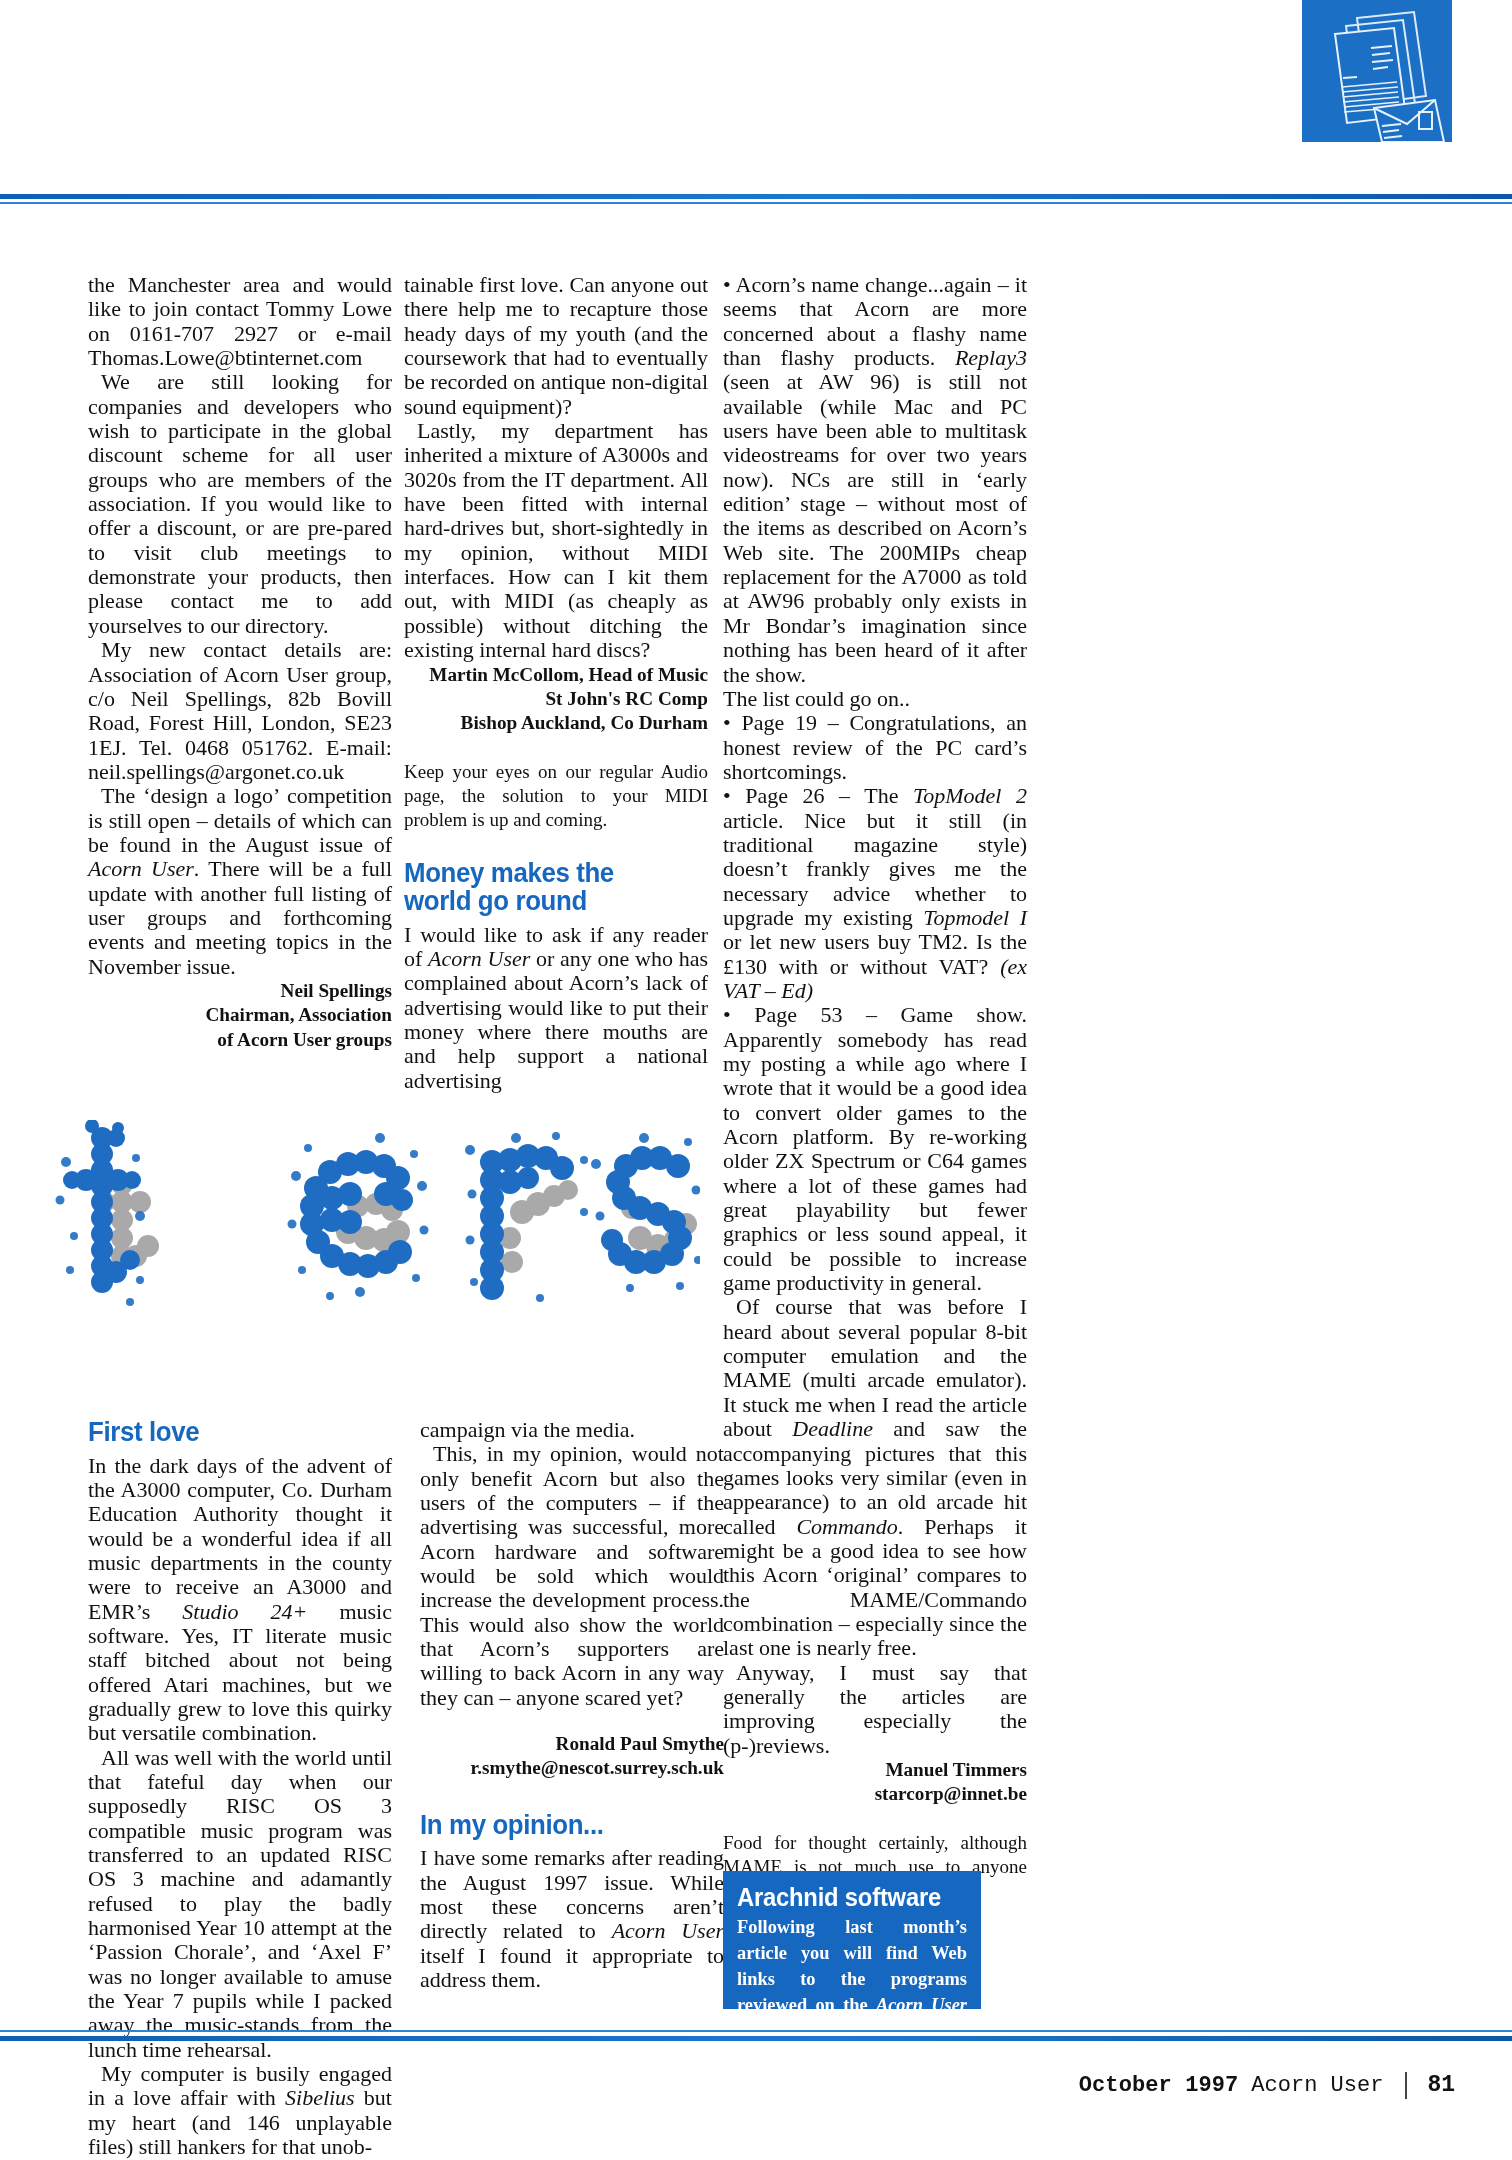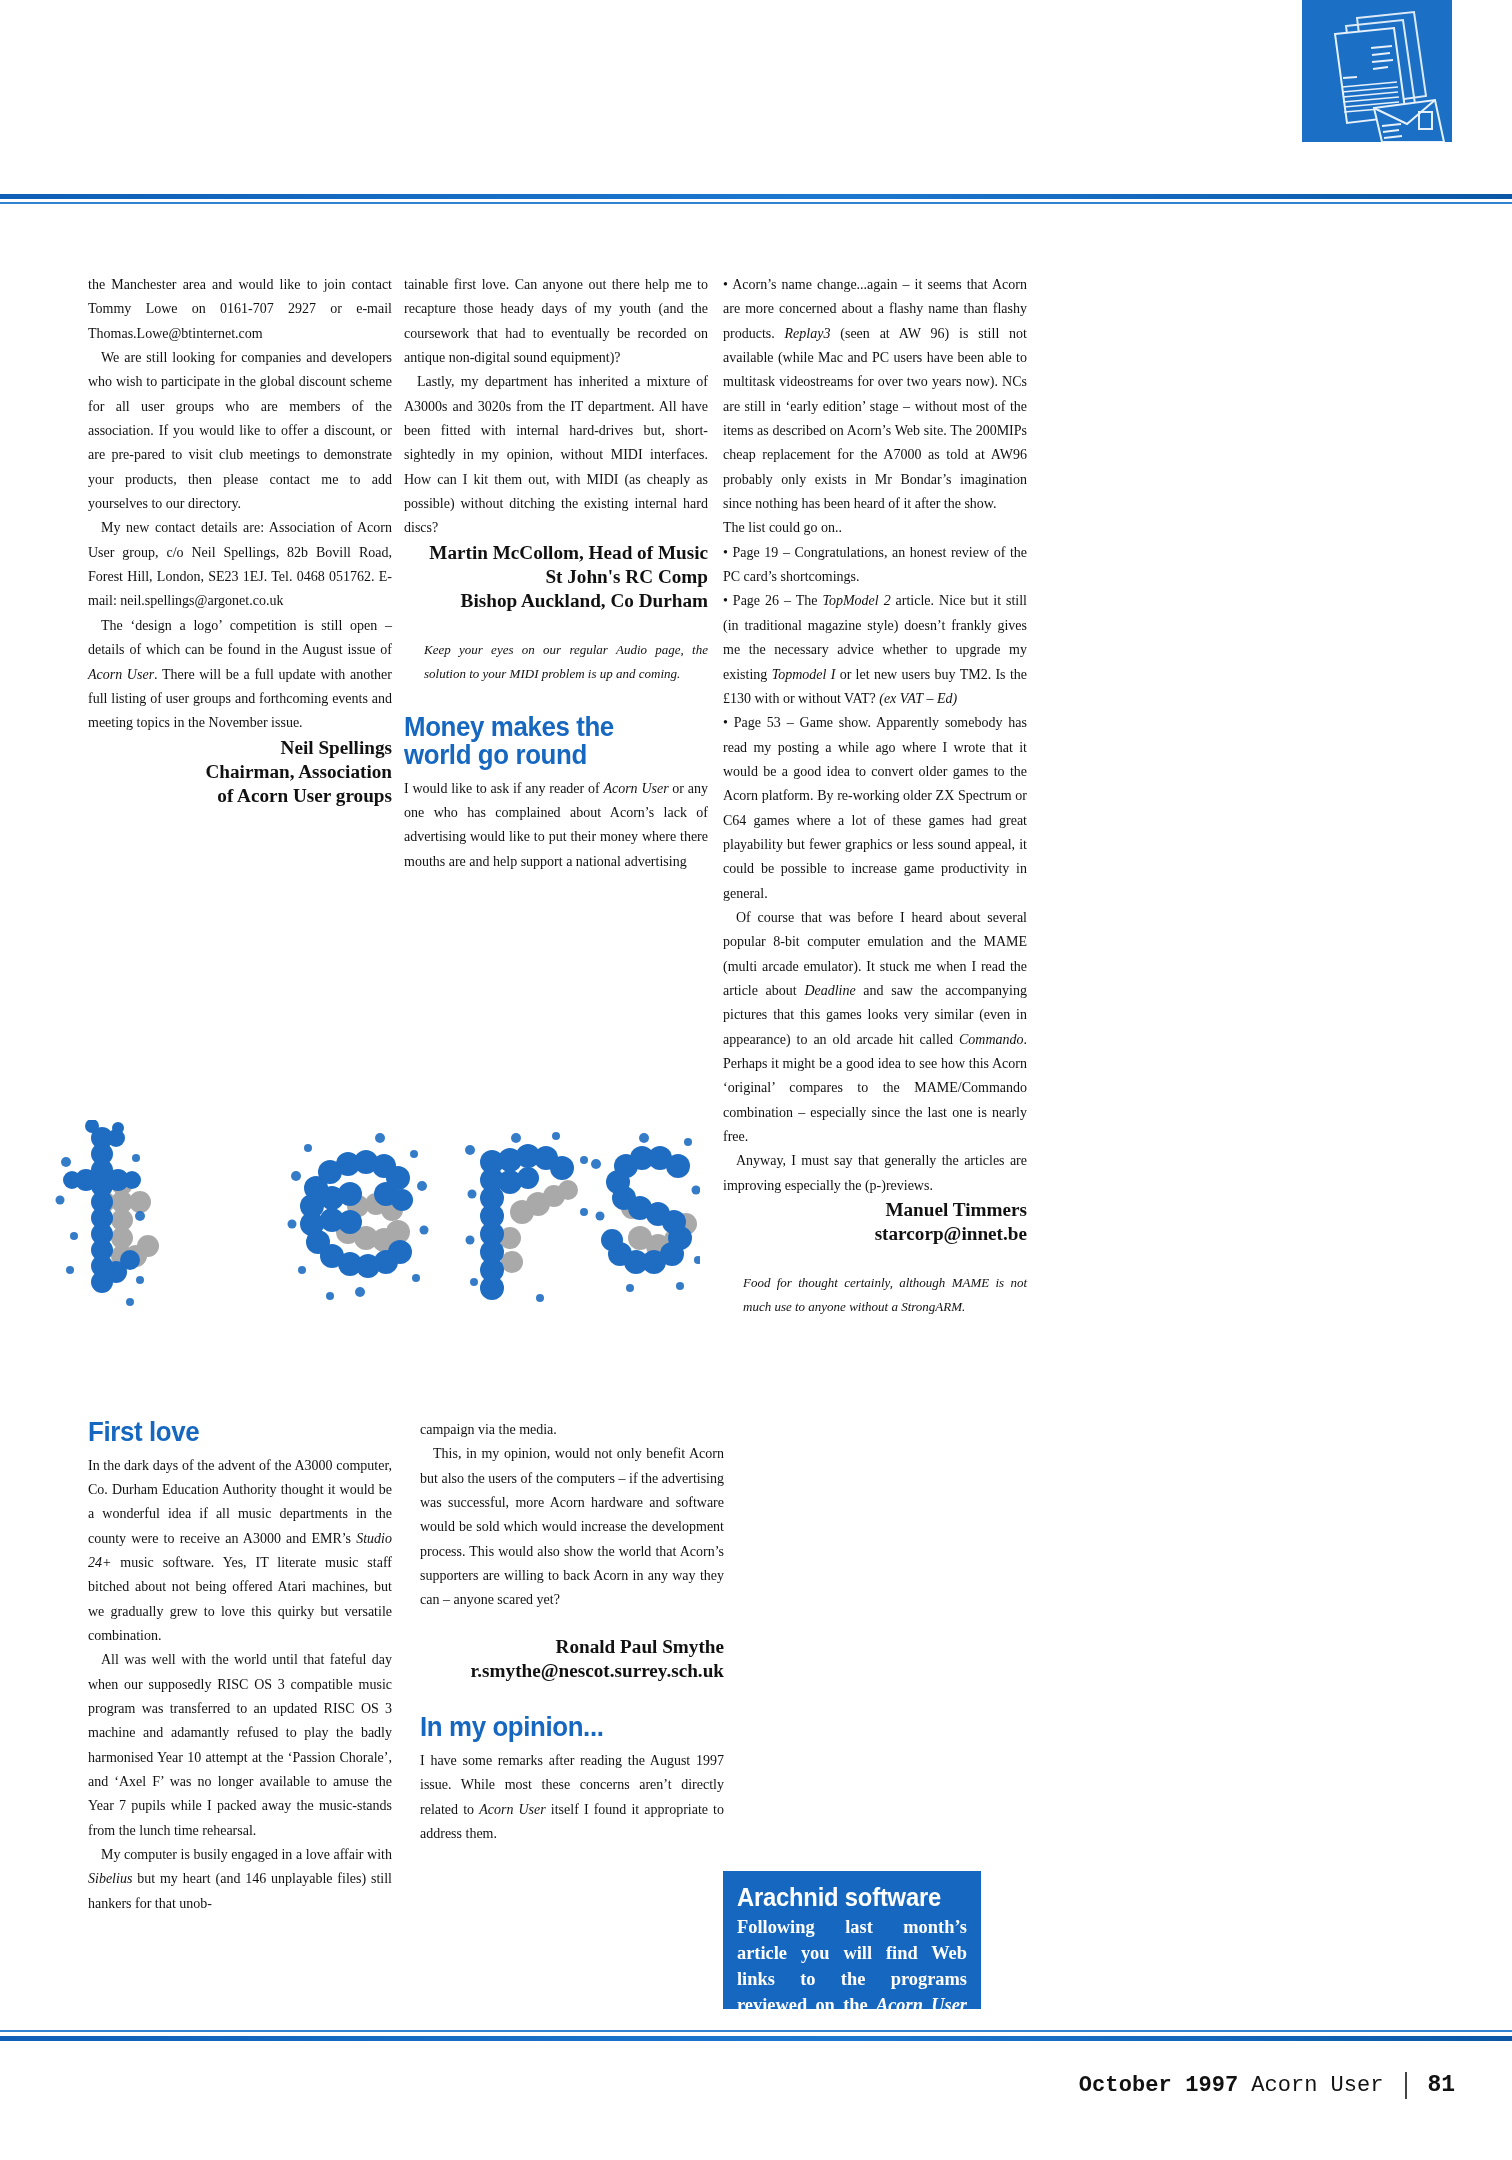--- a/index.html
+++ b/index.html
@@ -55,36 +55,36 @@
   .footer .pagenum{font-weight:bold;font-size:23px;}
 
   
   .col{position:absolute;width:304px;}
   .col1{left:88px;}
   .col2{left:404px;}
   .col3{left:723px;}
 
   p, .sig, .italic-note{
     margin:0;
-    font-size:14px;
+    font-size:22px;
     line-height:24.35px;
     text-align:justify;
     text-justify:inter-word;
     hyphens:manual;
   }
   p.indent{text-indent:13px;}
   p.noindent{text-indent:0;}
 
   i,em{}
 
   .sig{
     text-align:right;font-weight:bold;font-size:19.2px;line-height:24.35px;
   }
   .italic-note{
-    font-style:italic;font-size:13px;line-height:24.35px;text-align:justify;margin-left:20px;
+    font-size:19px;line-height:24.35px;text-align:justify;
   }
 
   
   .head{
     font-family:"Liberation Sans","DejaVu Sans",sans-serif;
     font-weight:bold;
     color:#1667c0;
     font-size:27.5px;
     line-height:28.5px;
     letter-spacing:-0.4px;

